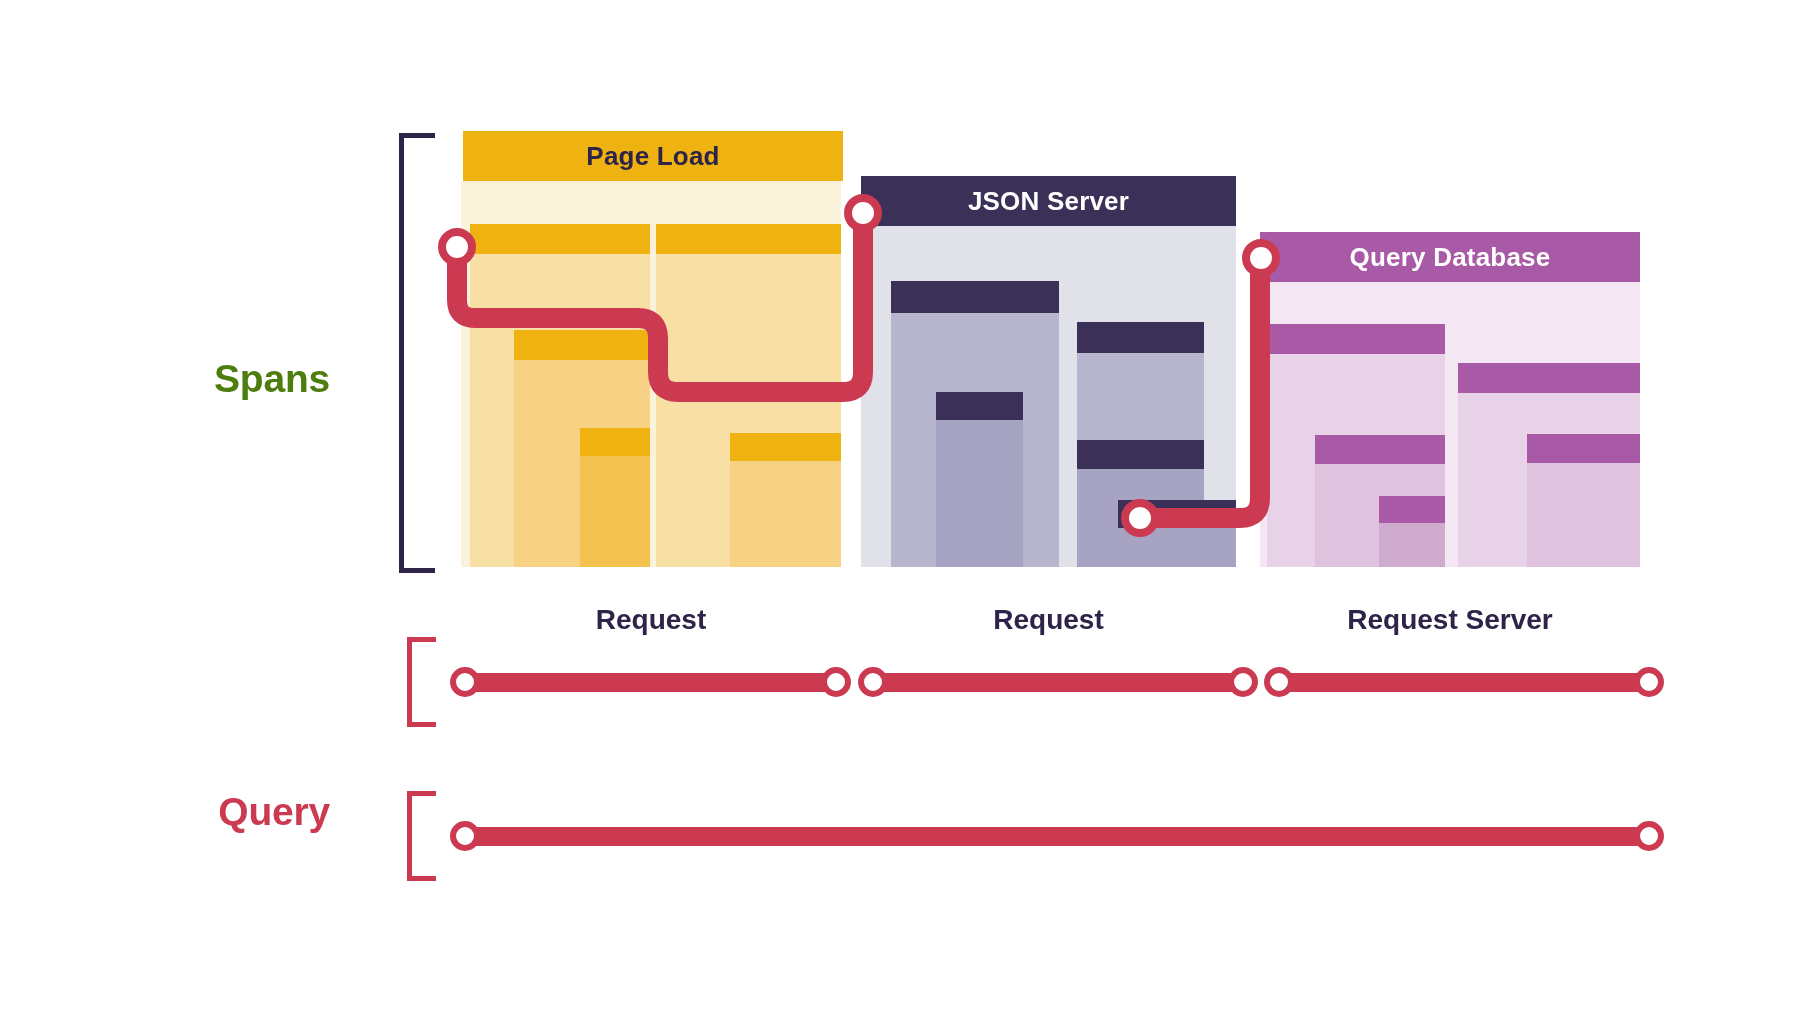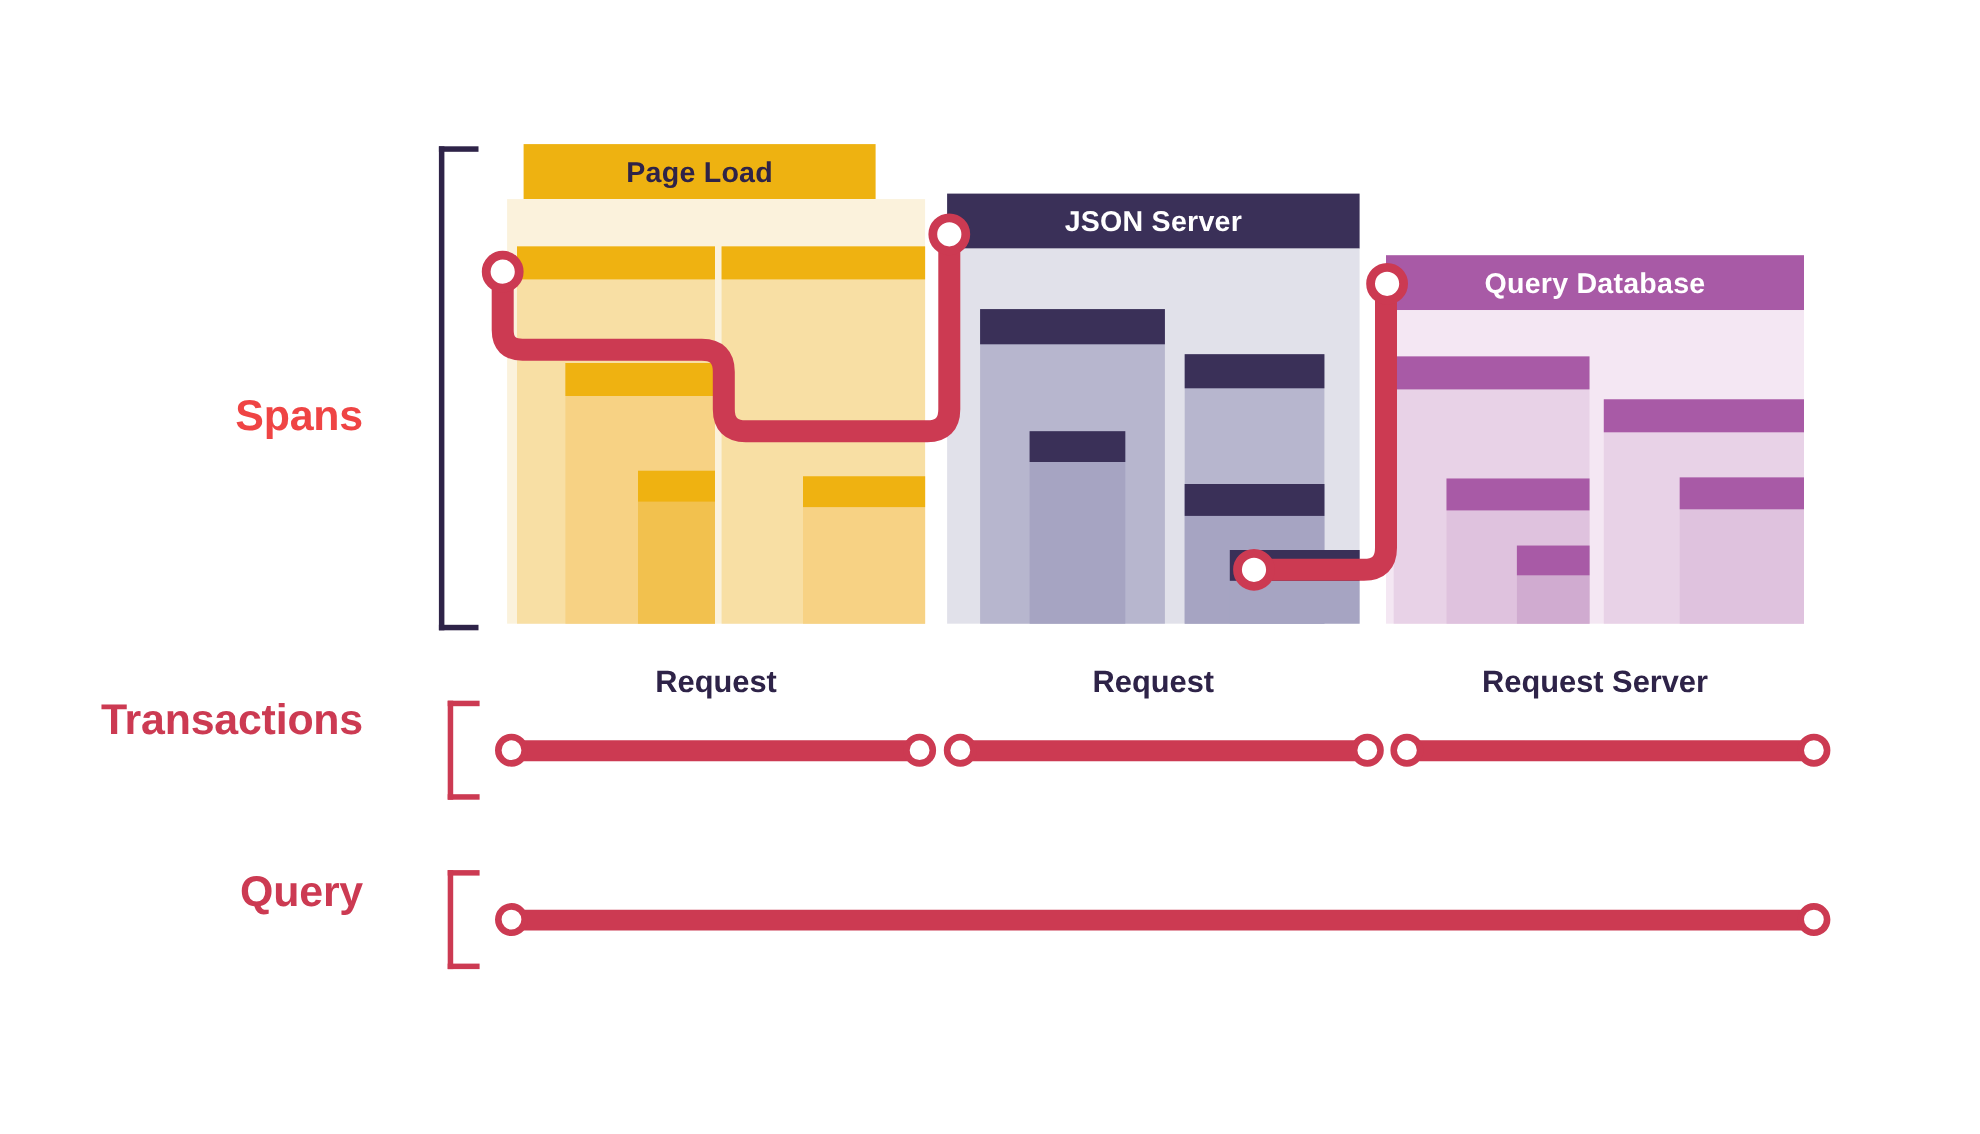--- a/index.html
+++ b/index.html
@@ -23,21 +23,21 @@
   }
 
   
   .row-label {
     position: absolute;
     font-weight: bold;
     letter-spacing: -0.2px;
     white-space: nowrap;
     text-align: right;
   }
-  #spans-label       { right: 1470px; top: 357px; font-size: 39px; color: #ef4444; }
+  #spans-label       { right: 1470px; top: 357px; font-size: 39px; color: #4d7c0f; }
   #transactions-label{ right: 1470px; top: 633px; font-size: 39px; color: #CC3A52; }
   #trace-label       { right: 1470px; top: 790px; font-size: 39px; color: #CC3A52; }
 
   
   .bracket {
     position: absolute;
     box-sizing: border-box;
     border-style: solid;
     border-right: none;
   }
@@ -139,31 +139,30 @@
     box-sizing: border-box;
   }
 </style>
 </head>
 <body>
 
 <div id="stage">
 
   <div class="row-label" id="spans-label">Spans</div>
 
-  <div class="row-label" id="transactions-label">Transactions</div>
 
   <div class="row-label" id="trace-label">Query</div>
 
   <div class="bracket" id="spans-bracket"></div>
   <div class="bracket" id="transactions-bracket"></div>
   <div class="bracket" id="trace-bracket"></div>
 
   <div class="service-col c-browser">
 
-    <div class="svc-header" style="left:476px; top:131px; width:320px; height:50px;">Page Load</div>
+    <div class="svc-header" style="left:463px; top:131px; width:380px; height:50px;">Page Load</div>
 
     <div class="svc-body" style="left:461px; top:181px; width:380px; height:386px;"></div>
 
     <div class="span-bar" style="left:470px; top:224px; width:180px; height:343px;">
       <div class="fill l1" style="height:343px;"></div>
       <div class="cap" style="height:30px;"></div>
     </div>
 
     <div class="span-bar" style="left:656px; top:224px; width:185px; height:343px;">
       <div class="fill l1" style="height:343px;"></div>

